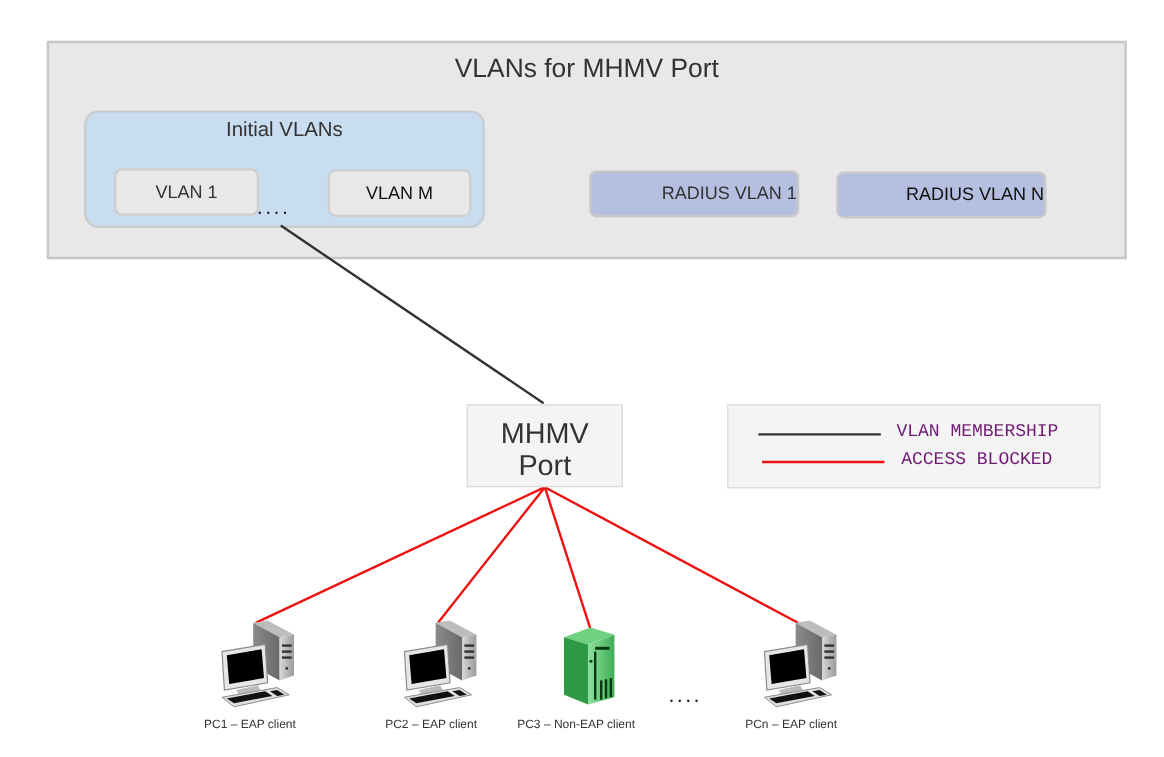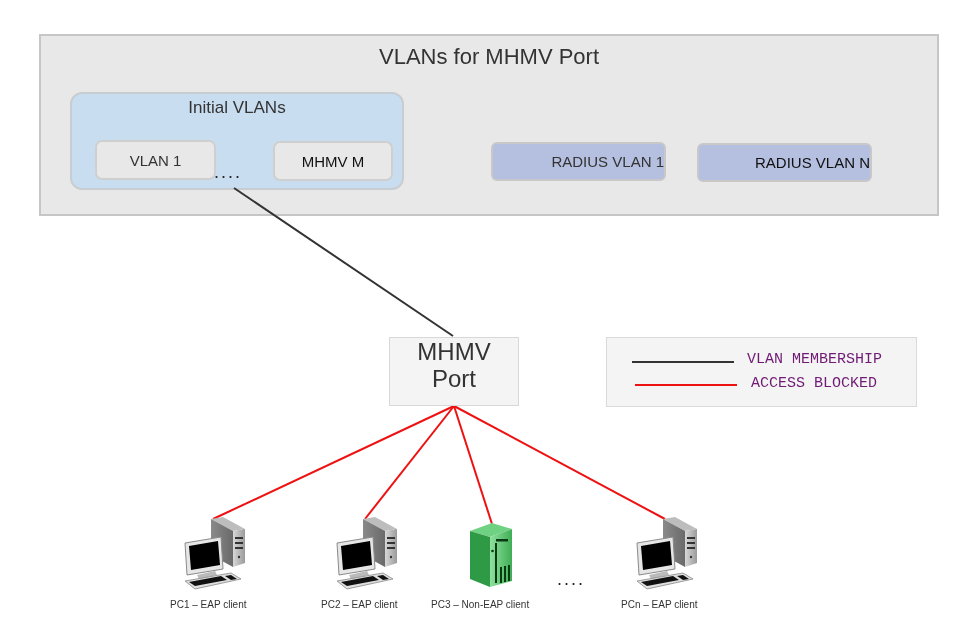--- a/index.html
+++ b/index.html
@@ -9,39 +9,39 @@
   #outer-title{left:39px;top:44px;width:900px;text-align:center;font-size:22px;color:#333;}
   #initial{left:70px;top:92px;width:330px;height:94px;background:#c9ddf0;border:2px solid #c8cdd2;border-radius:12px;}
   #initial-title{left:70px;top:98px;width:334px;text-align:center;font-size:17px;color:#333;}
   .vlan{background:#e8e8e8;border:2px solid #cfcfcf;border-radius:7px;text-align:center;font-size:15px;color:#333;box-sizing:border-box;margin-left:12px;}
   #vlan1{left:83px;top:140px;width:121px;height:40px;line-height:37px;}
   #vlanm{left:261px;top:141px;width:120px;height:40px;line-height:37px;color:#111;}
   #dots1{left:214px;top:162px;width:40px;font-size:18px;letter-spacing:2px;color:#222;}
   .radius{background:#b5bfdf;border:2px solid #c8c8c8;border-radius:6px;text-align:right;font-size:15px;box-sizing:border-box;}
   #rad1{left:491px;top:142px;width:175px;height:39px;line-height:36px;color:#333;}
   #radn{left:697px;top:143px;width:175px;height:39px;line-height:36px;color:#111;padding-left:28px;}
-  #port{left:389px;top:337px;width:130px;height:69px;background:#f4f4f4;border:1px solid #d8d8d8;box-sizing:border-box;text-align:center;font-size:24px;line-height:27px;color:#333;padding-top:0;}
+  #port{left:389px;top:337px;width:130px;height:69px;background:#f4f4f4;border:1px solid #d8d8d8;box-sizing:border-box;text-align:center;font-size:24px;line-height:27px;color:#333;padding-top:10px;}
   #legend{left:606px;top:337px;width:311px;height:70px;background:#f4f4f4;border:1px solid #dadada;box-sizing:border-box;}
   .leg-text{font-size:15px;color:#701a75;font-family:Liberation Mono, monospace;}
   #leg1{left:747px;top:351px;}
   #leg2{left:751px;top:375px;}
   .cap{font-size:10px;color:#333;white-space:nowrap;}
   #dots2{left:557px;top:569px;font-size:18px;letter-spacing:2px;color:#222;}
   svg{position:absolute;left:0;top:0;}
 </style>
 </head>
 <body>
 
 <div id="outer" class="abs"></div>
 <div id="outer-title" class="abs">VLANs for MHMV Port</div>
 
 <div id="initial" class="abs"></div>
 <div id="initial-title" class="abs">Initial VLANs</div>
 <div id="vlan1" class="abs vlan">VLAN 1</div>
-<div id="vlanm" class="abs vlan">MHMV M</div>
+<div id="vlanm" class="abs vlan">VLAN M</div>
 <div id="dots1" class="abs">....</div>
 
 <div id="rad1" class="abs radius">RADIUS VLAN 1</div>
 <div id="radn" class="abs radius">RADIUS VLAN N</div>
 
 <svg width="970" height="631">
   <line x1="234" y1="188" x2="453" y2="336" stroke="#333333" stroke-width="2"></line>
   <line x1="454" y1="406" x2="213" y2="519" stroke="#ee1111" stroke-width="2"></line>
   <line x1="454" y1="406" x2="365" y2="519" stroke="#ee1111" stroke-width="2"></line>
   <line x1="454" y1="406" x2="492" y2="524" stroke="#ee1111" stroke-width="2"></line>

